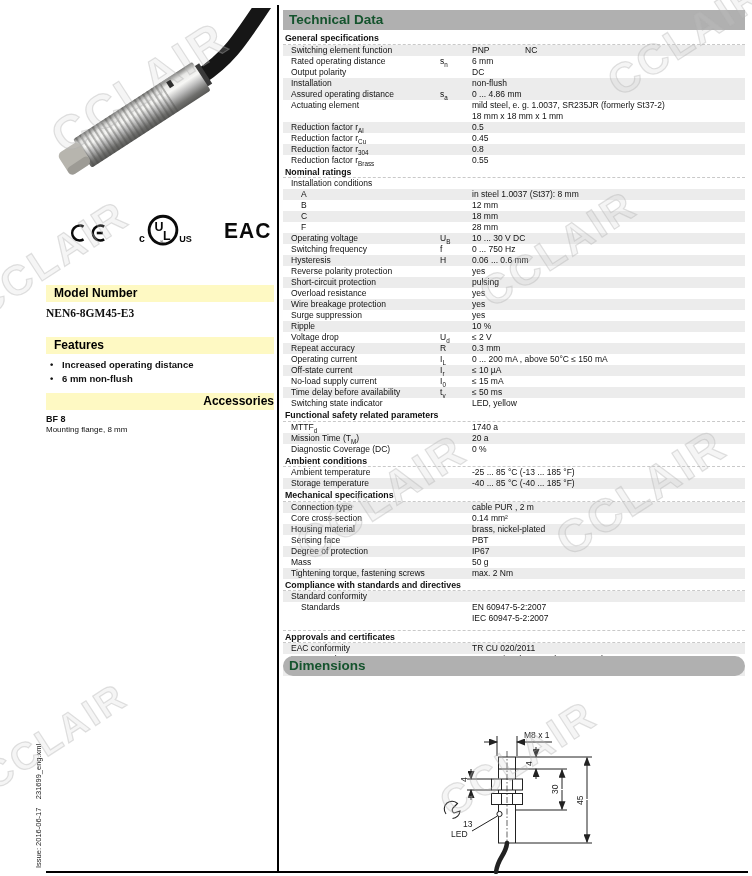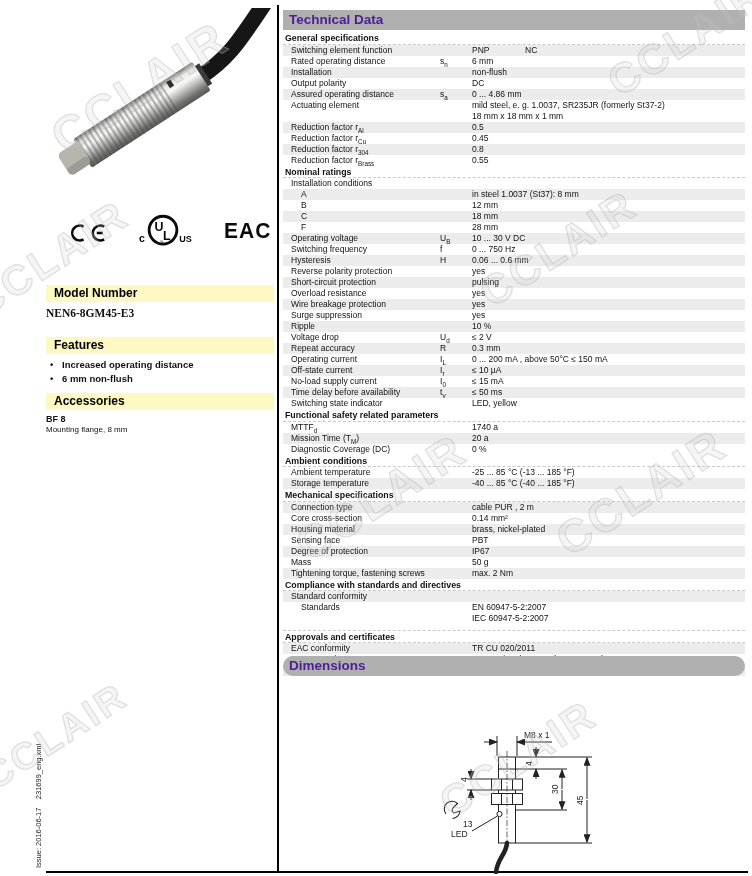--- a/index.html
+++ b/index.html
@@ -30,33 +30,33 @@
   .ul-mark{position:absolute;left:84px;top:2px;width:66px;height:44px;}
   .eac-mark{
     position:absolute;left:178px;top:10px;font-size:21px;font-weight:800;
     letter-spacing:1px;transform:scaleY(1.08);color:#0a0a0a;
   }
   .bar-left{
     position:absolute;left:46px;width:228px;height:17px;background:#fef9c3;
     font-weight:bold;font-size:12px;line-height:17px;padding-left:8px;
     box-sizing:border-box;color:#000;
   }
-  .model-bar{top:285px;} .features-bar{top:337px;} .accessories-bar{top:393px;}
+  .model-bar{top:285px;} .features-bar{top:337px;} .accessories-bar{top:393px;text-align:right;}
   .model-number{position:absolute;left:46px;top:307px;font-weight:bold;font-size:11.5px;font-family:Liberation Serif, serif;}
   .features-list{position:absolute;left:46px;top:358px;margin:0;padding:0;list-style:none;}
   .features-list li{font-weight:bold;font-size:9.5px;line-height:13.5px;padding-left:16px;position:relative;}
   .features-list li::before{content:"•";position:absolute;left:4px;}
   .accessories{position:absolute;left:46px;top:414px;}
   .acc-name{font-weight:bold;font-size:9px;line-height:11px;}
   .acc-desc{font-size:8px;line-height:10px;}
   
   .right-col{position:absolute;left:283px;top:10px;width:462px;}
   .main-bar{
     background:#b0b0b0;height:20px;line-height:20px;font-size:13.5px;
-    font-weight:bold;padding-left:6px;box-sizing:border-box;color:#4c1d95;
+    font-weight:bold;padding-left:6px;box-sizing:border-box;color:#14532d;
   }
   #tech-table{margin-top:2px;}
   .sec-h{
     font-size:8.8px;font-weight:bold;height:12.5px;line-height:12.5px;
     border-bottom:1px dashed #c9c9c9;padding-left:2px;box-sizing:border-box;
   }
   .sec-h.gap{margin-top:6px;border-top:1px dashed #c9c9c9;}
   .trow{
     display:grid;grid-template-columns:149px 32px 1fr;
     padding-left:8px;font-size:8.5px;line-height:11px;min-height:11px;
@@ -153,29 +153,29 @@
       <div class="trow stripe">
         <span class="lbl"><span>Switching element function</span></span>
         <span class="sym"></span>
         <span class="val"><span class="v1 wide">PNP</span><span>NC</span></span>
       </div>
       <div class="trow">
         <span class="lbl"><span>Rated operating distance</span></span>
         <span class="sym"><span>s</span><sub>n</sub></span>
         <span class="val"><span class="v1">6 mm</span></span>
       </div>
+      <div class="trow">
+        <span class="lbl"><span>Output polarity</span></span>
+        <span class="sym"></span>
+        <span class="val"><span class="v1">DC</span></span>
+      </div>
       <div class="trow stripe">
         <span class="lbl"><span>Installation</span></span>
         <span class="sym"></span>
         <span class="val"><span class="v1">non-flush</span></span>
-      </div>
-      <div class="trow">
-        <span class="lbl"><span>Output polarity</span></span>
-        <span class="sym"></span>
-        <span class="val"><span class="v1">DC</span></span>
       </div>
       <div class="trow stripe">
         <span class="lbl"><span>Assured operating distance</span></span>
         <span class="sym"><span>s</span><sub>a</sub></span>
         <span class="val"><span class="v1">0 ... 4.86 mm</span></span>
       </div>
       <div class="trow">
         <span class="lbl"><span>Actuating element</span></span>
         <span class="sym"></span>
         <span class="val"><span class="v1">mild steel, e. g. 1.0037, SR235JR (formerly St37-2)</span><div>18 mm x 18 mm x 1 mm</div></span>

